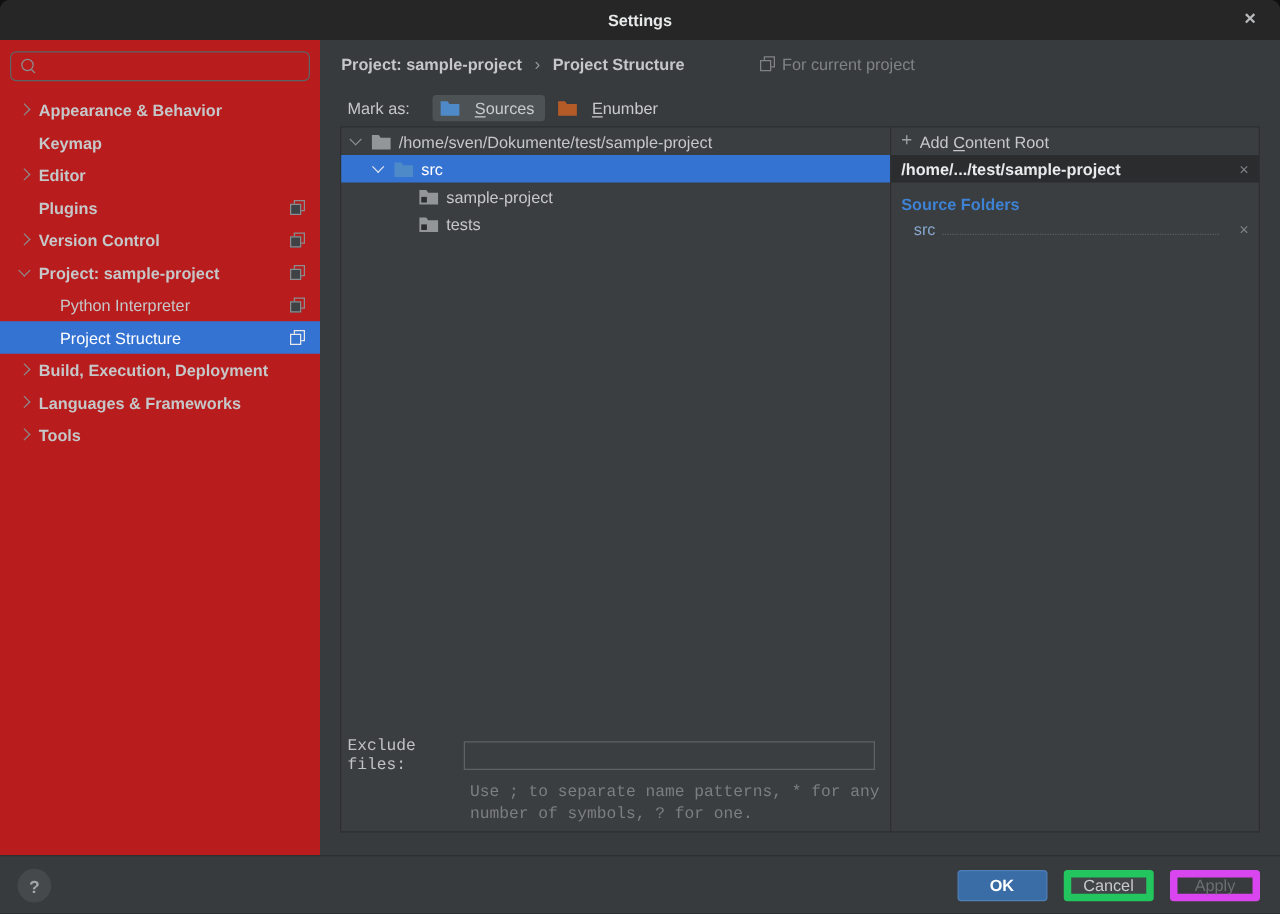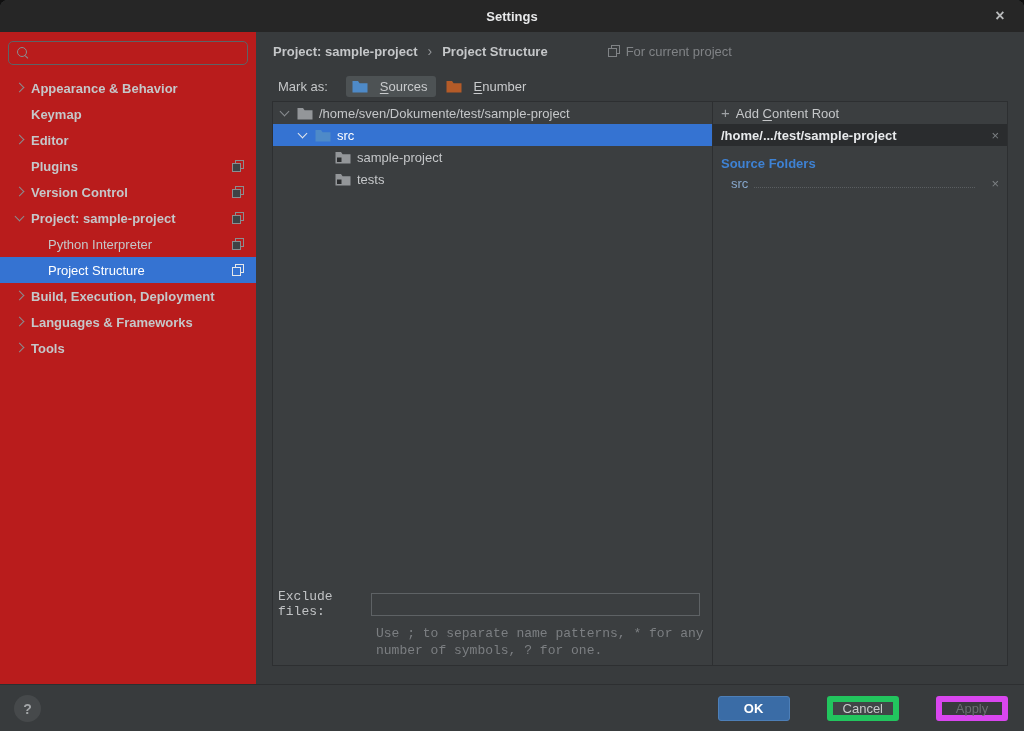--- a/index.html
+++ b/index.html
@@ -81,21 +81,21 @@
   .exclude { position:absolute; left:0; right:0; bottom:6px;font-family:Liberation Mono, monospace; }
   .exc-row { display:flex; align-items:center; }
   .exc-row .exc-lbl { width:98px; padding-left:5px; color:#C0C2C4; }
   .exc-row input { width:329px; height:23px; background:#3B3E40; border:1px solid #5E6265; color:#D0D2D4; font:inherit; padding:0 6px; outline:none; }
   .exc-hint { margin:6px 0 0 103px; color:#7C7F82; line-height:17px; width:340px; }
 
   
   .footer { position:absolute; bottom:0; left:0; right:0; height:47px; background:#383B3D; border-top:1px solid #2D2F31; }
   .help-btn { position:absolute; left:14px; top:10px; width:27px; height:27px; border-radius:50%; background:#46494B; color:#A3A6A8; display:flex; align-items:center; justify-content:center; font-weight:bold; font-size:14px; cursor:default; }
   .btns { position:absolute; right:16px; top:11px; display:flex; gap:13px; }
-  .btn { min-width:72px; height:25px; border-radius:3px; display:flex; align-items:center; justify-content:center; font:inherit; cursor:default; padding:0 10px;margin-left:24px; }
+  .btn { min-width:72px; height:25px; border-radius:3px; display:flex; align-items:center; justify-content:center; font:inherit; cursor:default; padding:0 10px; }
   .btn-ok { background:#3A6CA6; border:1px solid #4D7FB8; color:#FFFFFF; font-weight:bold; }
   .btn-cancel { background:#414547; border:6px solid #22c55e; color:#C8CACB; }
   .btn-apply { background:transparent; border:6px solid #d946ef; color:#6B6F72; }
 </style>
 </head>
 <body>
 
 <div class="window">
 
   <div class="titlebar">

